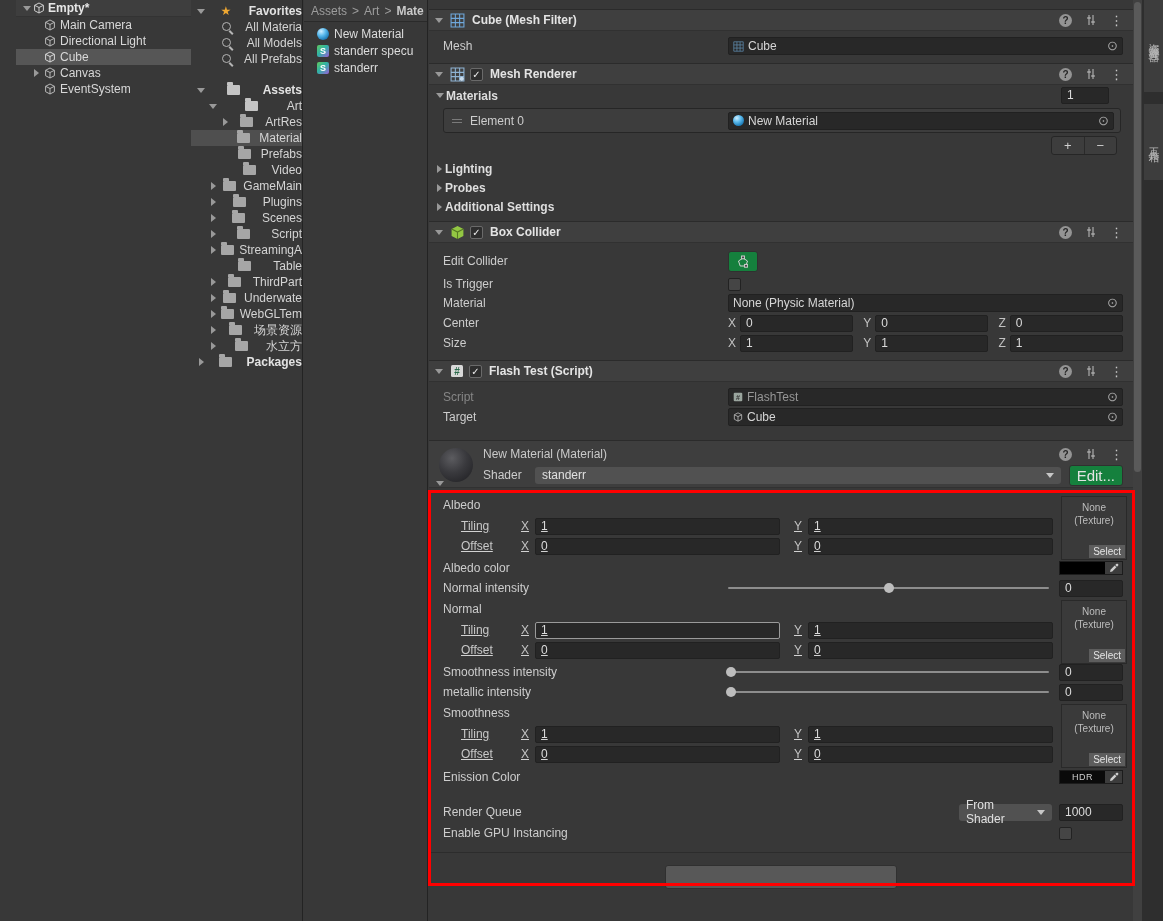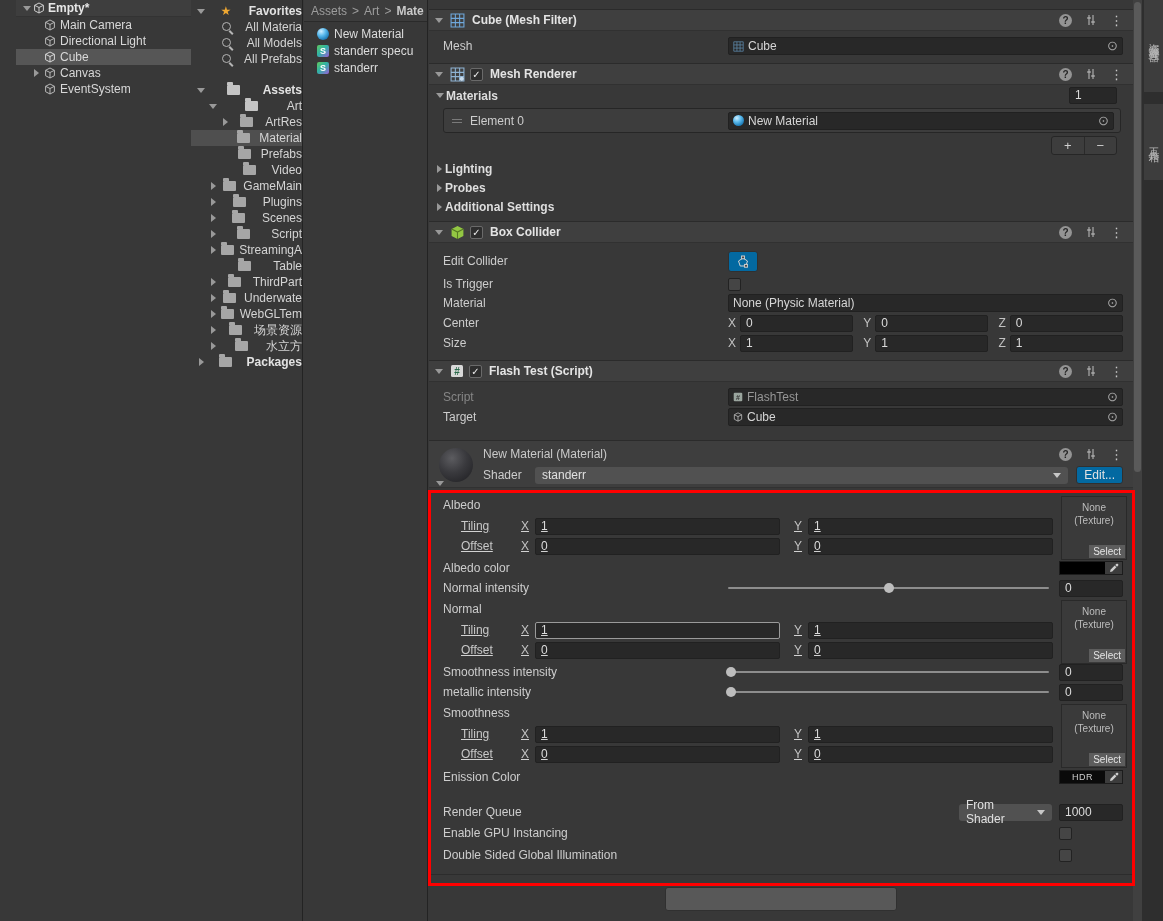--- a/index.html
+++ b/index.html
@@ -90,21 +90,21 @@
   
   .mhdr { position:relative; height:48px; background:#3e3e3e; border-top:1px solid #2b2b2b; border-bottom:1px solid #313131; }
   .mhdr .preview { position:absolute; left:10px; top:7px; width:34px; height:34px; border-radius:50%;
     background:radial-gradient(circle at 38% 30%, #5c5c60 0%, #3a3a3e 45%, #1d1d20 100%); }
   .mhdr .trow1 { display:flex; align-items:center; height:24px; padding:2px 10px 0 54px; gap:13px; }
   .mhdr .mtitle { color:#c9c9c9; font-weight:normal; }
   .mhdr .trow2 { display:flex; align-items:center; height:20px; padding:0 10px 0 54px; gap:8px; }
   .mhdr .sh-label { color:#cdcdcd; width:44px; }
   .dd { background:#515151; border-radius:3px; height:17px; display:flex; align-items:center; padding:0 7px; gap:8px; color:#e0e0e0; }
   .dd .ddcaret { margin-left:auto; border-left:4px solid transparent; border-right:4px solid transparent; border-top:5px solid #c7c7c7; }
-  .btn { background:#0369a1; border:1px solid #303030; border-radius:3px; color:#e3e3e3; padding:1px 7px; font-family:inherit; font-size:12px; }
+  .btn { background:#15803d; border:1px solid #303030; border-radius:3px; color:#e3e3e3; padding:1px 7px; font-family:inherit; font-size:15px; }
   .mhdr .pfold { position:absolute; left:5px; bottom:1px; }
 
   
   .matprops { position:relative; padding-top:6px; }
   .texgroup { position:relative; padding-right:80px; margin-bottom:2px; }
   .texgroup .grouplabelrow { height:22px; display:flex; align-items:center; padding-left:14px; color:#cdcdcd; }
   .subrow { display:flex; align-items:center; height:20px; padding:0 0 0 32px;text-decoration:underline; }
   .sublabel { width:60px; color:#c8c8c8; flex-shrink:0; }
   .subrow .field { flex:1; min-width:0; }
   .subrow .ax { margin:0 6px 0 0; }
@@ -354,21 +354,21 @@
     <span class="check"></span>
     <span class="title">Mesh Renderer</span>
     <span class="hdr-right">
       <span class="helpq"></span>
       <svg width="12" height="12" viewBox="0 0 12 12">
           <path d="M4 1v10 M8 1v10 M2 4h4 M6 8h4" stroke="#c0c0c0" fill="none"></path>
         </svg>
       <span class="kebab"></span>
     </span>
   </div>
-  <div class="irow" style="height:21px;padding-right:16px;">
+  <div class="irow" style="height:21px;padding-right:24px;">
     <span class="caret down" style="margin-left:-9px;"></span>
     <span style="font-weight:bold;color:#dedede;">Materials</span>
     <div class="field matcount">1</div>
   </div>
   <div class="elembox">
     <span class="draghandle"></span>
     <span class="elemlabel">Element 0</span>
     <div class="objfield">
       <span class="sphere" style="width:11px;height:11px;"></span>
       <span class="objtext">New Material</span>
@@ -671,26 +671,20 @@
       <div class="field valfield">1000</div>
     </div>
 
     <div class="irow" style="height:22px;">
       <span class="ilabel" style="width:auto;">Enable GPU Instancing</span>
       <div class="rightslot">
           <span class="cb"></span>
         </div>
     </div>
 
-    <div class="irow" style="height:22px;">
-      <span class="ilabel" style="width:auto;">Double Sided Global Illumination</span>
-      <div class="rightslot">
-          <span class="cb"></span>
-        </div>
-    </div>
   </div>
 
   <div class="divider"></div>
   <div class="addcomp"></div>
 </div>
 
 <div id="scrollbar">
   <div class="thumb"></div>
 </div>
 <div id="sidestrip">

